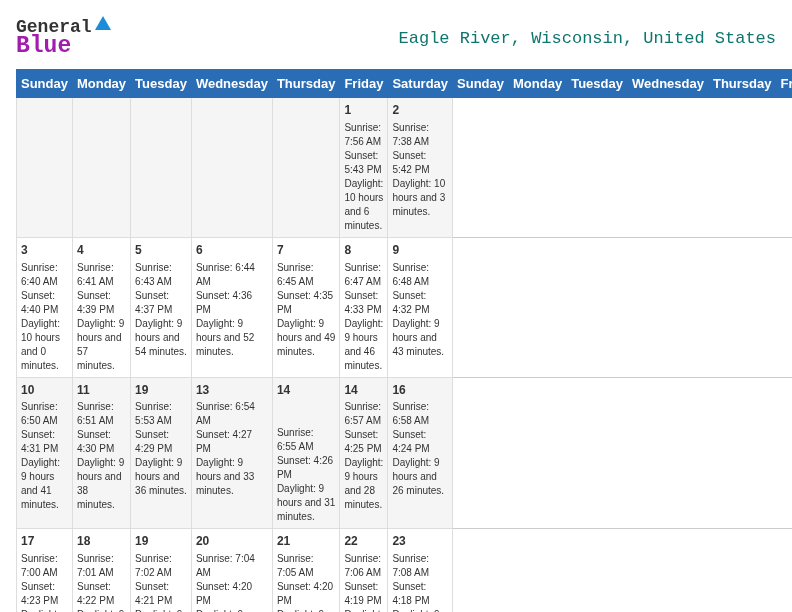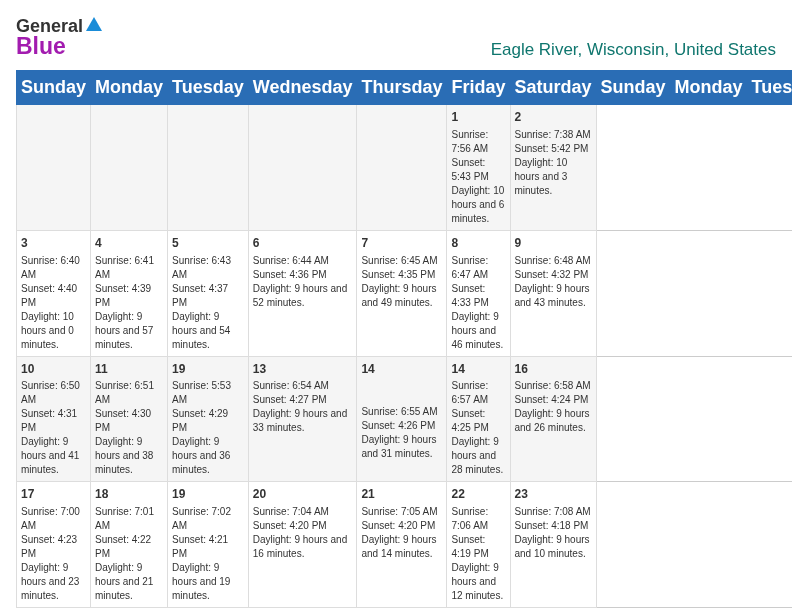--- a/index.html
+++ b/index.html
@@ -6,22 +6,23 @@
     body {
       font-family: Arial, sans-serif;
       background: #fff;
       width: 792px;
       min-height: 612px;
       padding: 16px;
     }
     .header-area {
       display: flex;
       justify-content: space-between;
-      align-items: flex-end;
+      align-items: center;
       margin-bottom: 10px;
+      font-family: Liberation Mono, monospace;
     }
     .logo {
       display: flex;
       flex-direction: column;
       align-items: flex-start;
     }
     .logo-row {
       display: flex;
       align-items: center;
     }
@@ -41,21 +42,21 @@
     table {
       width: 100%;
       border-collapse: collapse;
       font-size: 11px;
     }
     thead tr th {
       background-color: #2a6db5;
       color: #fff;
       padding: 6px 4px;
       text-align: left;
-      font-size: 18px;
+      font-size: 13px;
       font-weight: bold;
       border: 1px solid #2a6db5;
     }
     tbody tr {
       border-bottom: 1px solid #ccc;
     }
     tbody tr:nth-child(odd) {
       background-color: #f5f5f5;
     }
     tbody tr:nth-child(even) {

